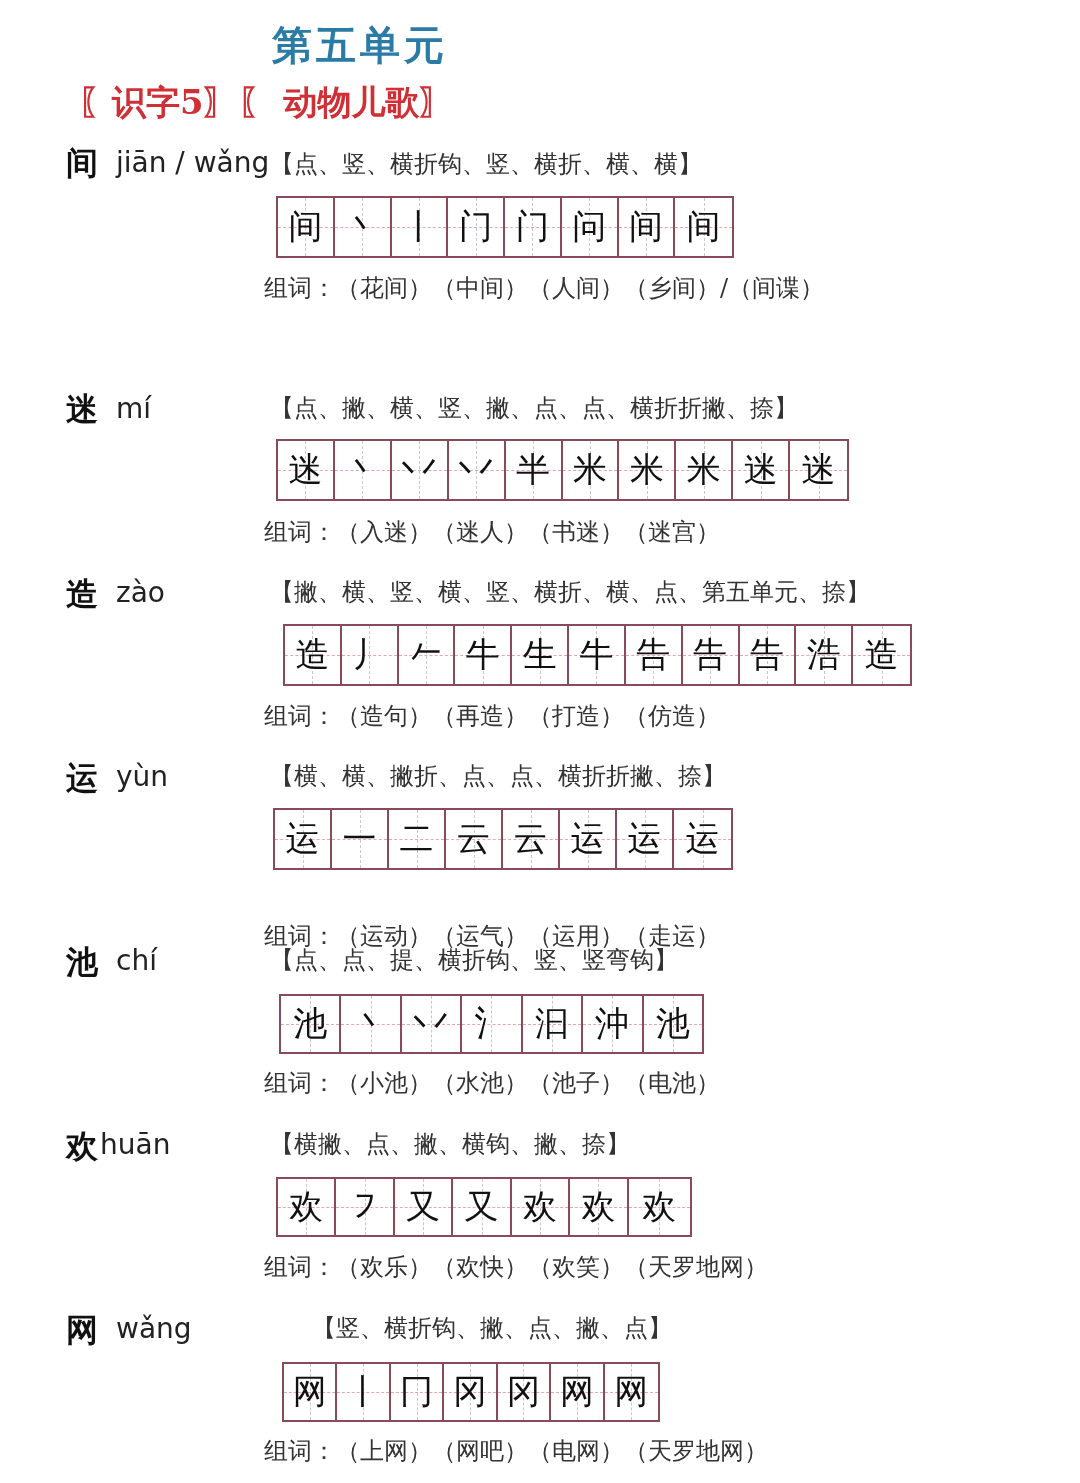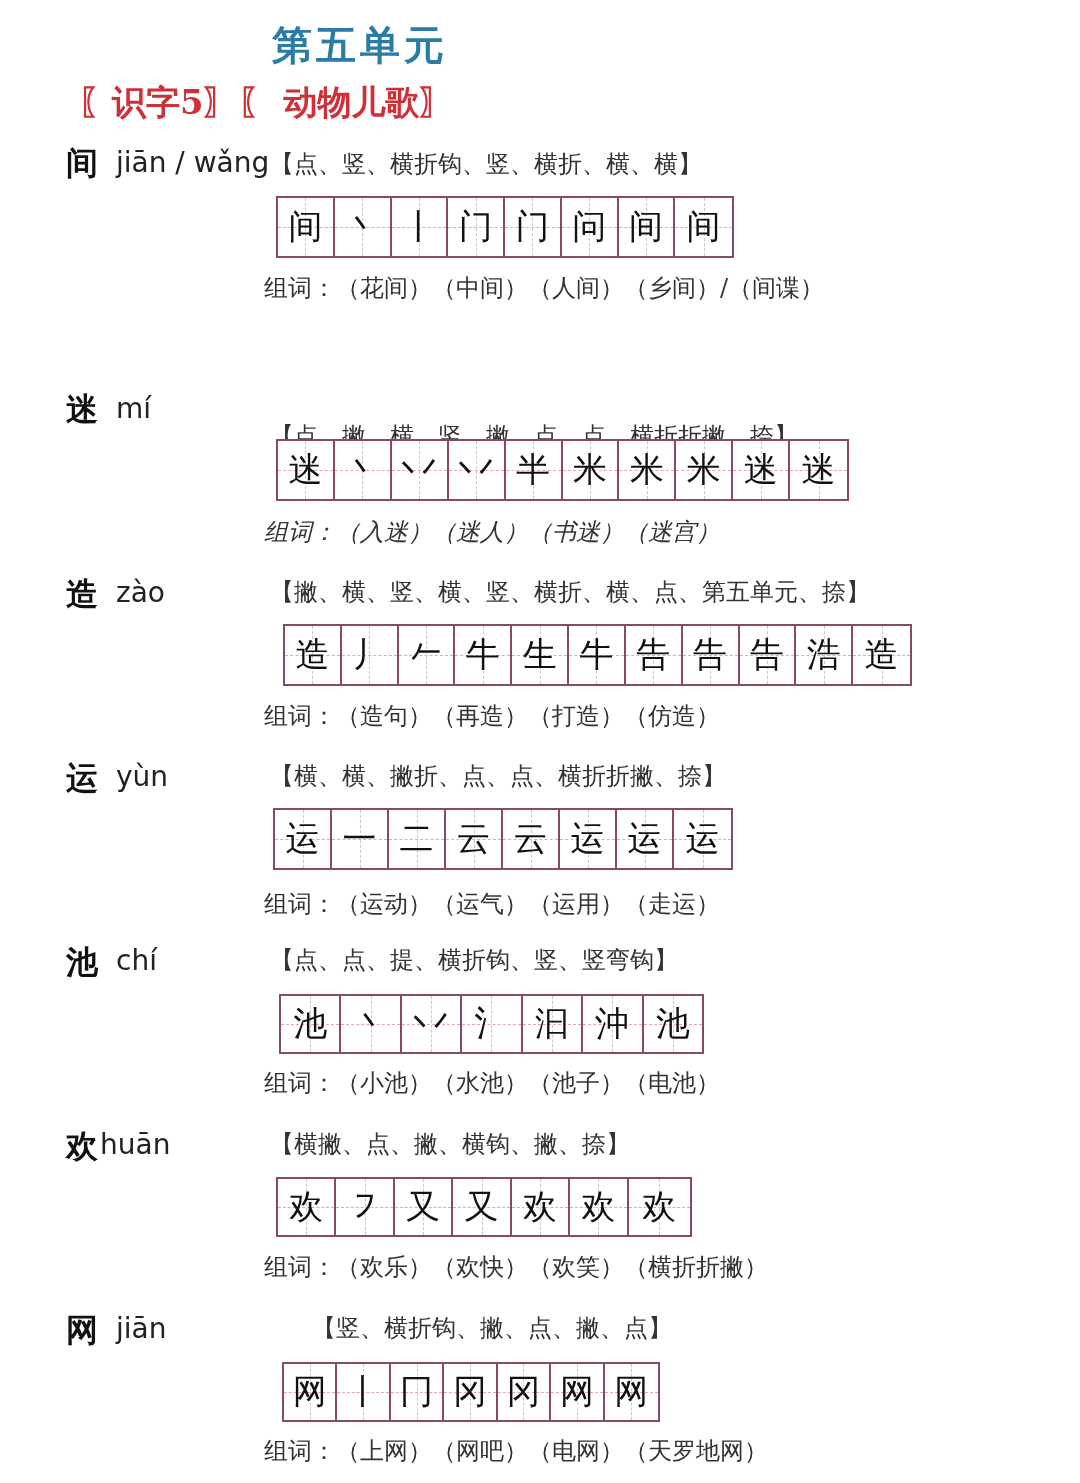--- a/index.html
+++ b/index.html
@@ -65,21 +65,21 @@
     <div class="cell" style="width:57px;">
         <span>间</span>
       </div>
   </div>
   <div class="words" style="left:264px;top:272px;"><span>组词：</span><span>（花间）（中间）（人间）（乡间）/（间谍）</span></div>
 </div>
 
 <div class="entry" style="top:0;">
   <div class="char-head" style="top:388px;">迷</div>
   <div class="pinyin" style="left:116px;top:392px;">mí</div>
-  <div class="strokes" style="left:270px;top:392px;margin-top:28px;">【点、撇、横、竖、撇、点、点、横折折撇、捺】</div>
+  <div class="strokes" style="left:270px;top:392px;">【点、撇、横、竖、撇、点、点、横折折撇、捺】</div>
   <div class="grid" style="left:276px;top:439px;width:573px;height:62px;">
     <div class="cell" style="width:57px;">
         <span>迷</span>
       </div>
     <div class="cell" style="width:57px;">
         <span>丶</span>
       </div>
     <div class="cell" style="width:57px;">
         <span>丷</span>
       </div>
@@ -98,21 +98,21 @@
     <div class="cell" style="width:57px;">
         <span>米</span>
       </div>
     <div class="cell" style="width:57px;">
         <span>迷</span>
       </div>
     <div class="cell" style="width:57px;">
         <span>迷</span>
       </div>
   </div>
-  <div class="words" style="left:264px;top:516px;font-style:italic;"><span>组词：</span><span>（入迷）（迷人）（书迷）（迷宫）</span></div>
+  <div class="words" style="left:264px;top:516px;"><span>组词：</span><span>（入迷）（迷人）（书迷）（迷宫）</span></div>
 </div>
 
 <div class="entry" style="top:0;">
   <div class="char-head" style="top:573px;">造</div>
   <div class="pinyin" style="left:116px;top:576px;">zào</div>
   <div class="strokes" style="left:270px;top:576px;">【撇、横、竖、横、竖、横折、横、点、第五单元、捺】</div>
   <div class="grid" style="left:283px;top:624px;width:629px;height:62px;">
     <div class="cell" style="width:57px;">
         <span>造</span>
       </div>
@@ -173,21 +173,21 @@
     <div class="cell" style="width:57px;">
         <span>运</span>
       </div>
     <div class="cell" style="width:57px;">
         <span>运</span>
       </div>
     <div class="cell" style="width:57px;">
         <span>运</span>
       </div>
   </div>
-  <div class="words" style="left:264px;top:888px;"><span>组词：</span><span>（运动）（运气）（运用）（走运）</span></div>
+  <div class="words" style="left:264px;top:920px;"><span>组词：</span><span>（运动）（运气）（运用）（走运）</span></div>
 </div>
 
 <div class="entry" style="top:0;">
   <div class="char-head" style="top:941px;">池</div>
   <div class="pinyin" style="left:116px;top:944px;">chí</div>
   <div class="strokes" style="left:270px;top:944px;">【点、点、提、横折钩、竖、竖弯钩】</div>
   <div class="grid" style="left:279px;top:994px;width:425px;height:60px;">
     <div class="cell" style="width:61px;">
         <span>池</span>
       </div>
@@ -233,26 +233,26 @@
     <div class="cell" style="width:59px;">
         <span>欢</span>
       </div>
     <div class="cell" style="width:59px;">
         <span>欢</span>
       </div>
     <div class="cell" style="width:62px;">
         <span>欢</span>
       </div>
   </div>
-  <div class="words" style="left:264px;top:1251px;"><span>组词：</span><span>（欢乐）（欢快）（欢笑）（横折折撇）</span></div>
+  <div class="words" style="left:264px;top:1251px;"><span>组词：</span><span>（欢乐）（欢快）（欢笑）（天罗地网）</span></div>
 </div>
 
 <div class="entry" style="top:0;">
   <div class="char-head" style="top:1309px;">网</div>
-  <div class="pinyin" style="left:116px;top:1312px;">jiān</div>
+  <div class="pinyin" style="left:116px;top:1312px;">wǎng</div>
   <div class="strokes" style="left:270px;top:1312px;margin-left:42px;">【竖、横折钩、撇、点、撇、点】</div>
   <div class="grid" style="left:282px;top:1362px;width:378px;height:60px;">
     <div class="cell" style="width:54px;">
         <span>网</span>
       </div>
     <div class="cell" style="width:54px;">
         <span>丨</span>
       </div>
     <div class="cell" style="width:54px;">
         <span>冂</span>

